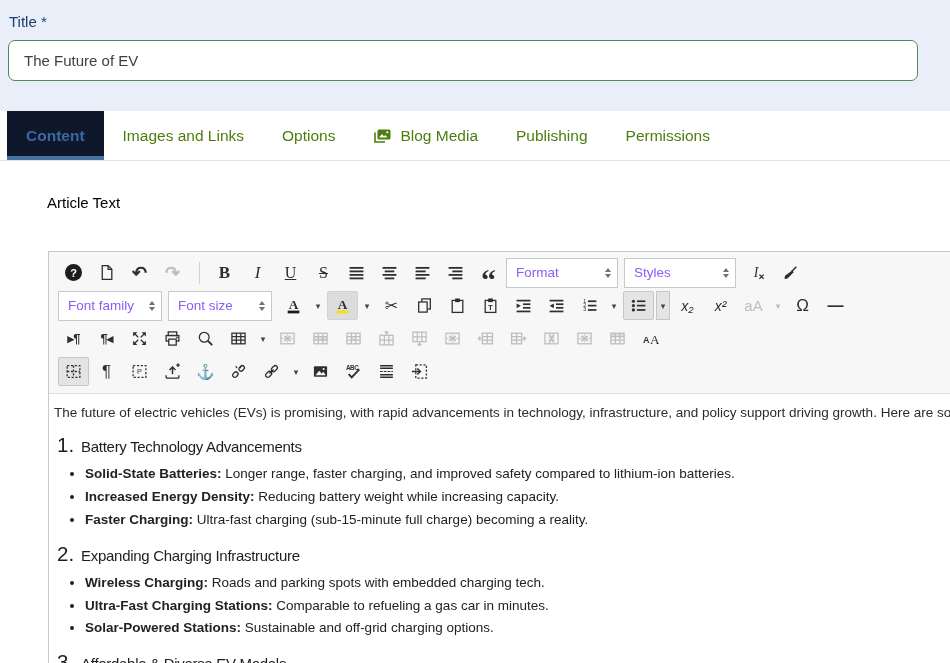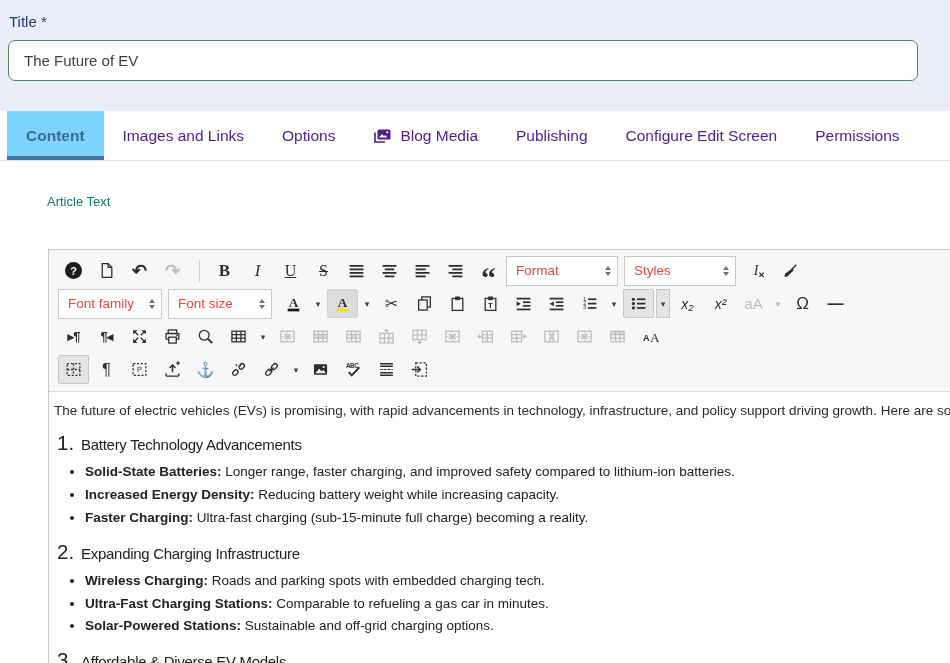--- a/index.html
+++ b/index.html
@@ -10,48 +10,48 @@
   .top{background:#e9eef8;padding:11px 8px 30px 8px;}
   .title-label{color:#1d3c72;font-size:15px;margin:2px 0 10px 1px;}
   .title-input{display:block;box-sizing:border-box;width:910px;height:41px;background:#fff;
        border:1px solid #4c8a5a;border-radius:7px;font-size:15px;color:#3c4147;
        padding:0 15px;outline:none;font-family:"Liberation Sans",sans-serif;}
 
   
   .tabbar{display:flex;align-items:stretch;height:49px;background:#fff;
        border-bottom:1px solid #dbe3ef;padding-left:7px;}
   .tab{display:flex;align-items:center;gap:8px;padding:0 19px;font-size:15.5px;
-       color:#4c1d95;cursor:pointer;white-space:nowrap;}
-  .tab.active{background:#7dd3fc;color:#3b69a2;font-weight:700;
+       color:#4d7c0f;cursor:pointer;white-space:nowrap;}
+  .tab.active{background:#0f172a;color:#3b69a2;font-weight:700;
        box-shadow:inset 0 -4px 0 #47739f;}
   .tabic{width:19px;height:16px;}
 
   
-  .article-label{color:#0f766e;font-size:13px;padding:33px 16px 0 47px;}
+  .article-label{color:#000000;font-size:15px;padding:33px 16px 0 47px;}
 
   
   .editor{margin:40px 0 0 48px;width:902px;border-top:1px solid #c9c9c9;
        border-left:1px solid #c9c9c9;}
   .toolbar{background:#f7f7f7;padding:3px 8px 4px 9px;border-bottom:1px solid #dedede;}
   .tb-row{display:flex;align-items:center;margin:2px 0;height:31px;}
   .tb-btn{min-width:31px;height:29px;display:flex;align-items:center;justify-content:center;
        border:1px solid transparent;border-radius:2px;background:transparent;color:#2e2e2e;
        cursor:pointer;margin-right:2px;padding:0;font-family:"Liberation Sans",sans-serif;}
   .tb-btn.on{background:#e4e4e4;border-color:#c6c6c6;}
   .tb-btn.box{background:#dcdcdc;border-color:#d2d2d2;}
   .tb-btn.dis{color:#bdbdbd;cursor:default;}
   .tb-arrow{width:14px;height:29px;border:1px solid transparent;background:none;padding:0;
        display:flex;align-items:center;justify-content:center;color:#444;cursor:pointer;margin-right:2px;}
   .tb-arrow.on{background:#e4e4e4;border-color:#c6c6c6;}
   .tb-arrow.dis{color:#bdbdbd;}
   .tb-arrow .ar{font-size:9px;}
   .tb-sep{width:1px;height:22px;background:#d2d2d2;margin:0 9px;}
   .tb-select{box-sizing:border-box;height:30px;background:#fff;border:1px solid #c8c8c8;
        display:inline-flex;align-items:center;justify-content:space-between;
-       padding:0 6px 0 9px;margin-right:6px;font-size:13.5px;color:#ef4444;cursor:pointer;}
+       padding:0 6px 0 9px;margin-right:6px;font-size:13.5px;color:#8b5cf6;cursor:pointer;}
   .spin{display:flex;flex-direction:column;align-items:center;}
   .spin i{display:block;width:0;height:0;border-left:3.5px solid transparent;border-right:3.5px solid transparent;}
   .spin .up{border-bottom:4px solid #707070;margin-bottom:2px;}
   .spin .down{border-top:4px solid #707070;}
 
   svg.ic{width:17px;height:17px;fill:none;stroke:currentColor;stroke-width:1.2;}
   .g{font-size:16px;line-height:1;}
   .g-help{width:17px;height:17px;border-radius:50%;background:#1d1d1d;color:#fff;font-size:11px;
        font-weight:700;display:flex;align-items:center;justify-content:center;}
   .g-undo{font-size:18px;font-weight:700;}
@@ -332,23 +332,20 @@
       <span class="tab-label">Options</span>
     </div>
     <div class="tab">
       <svg class="tabic">
         <use href="#i-blogmedia"></use>
       </svg>
       <span class="tab-label">Blog Media</span>
     </div>
     <div class="tab">
       <span class="tab-label">Publishing</span>
-    </div>
-    <div class="tab">
-      <span class="tab-label">Configure Edit Screen</span>
     </div>
     <div class="tab">
       <span class="tab-label">Permissions</span>
     </div>
   </div>
 
 <div class="panel">
   <div class="article-label">Article Text</div>
   <div class="editor">
     <div class="toolbar">

